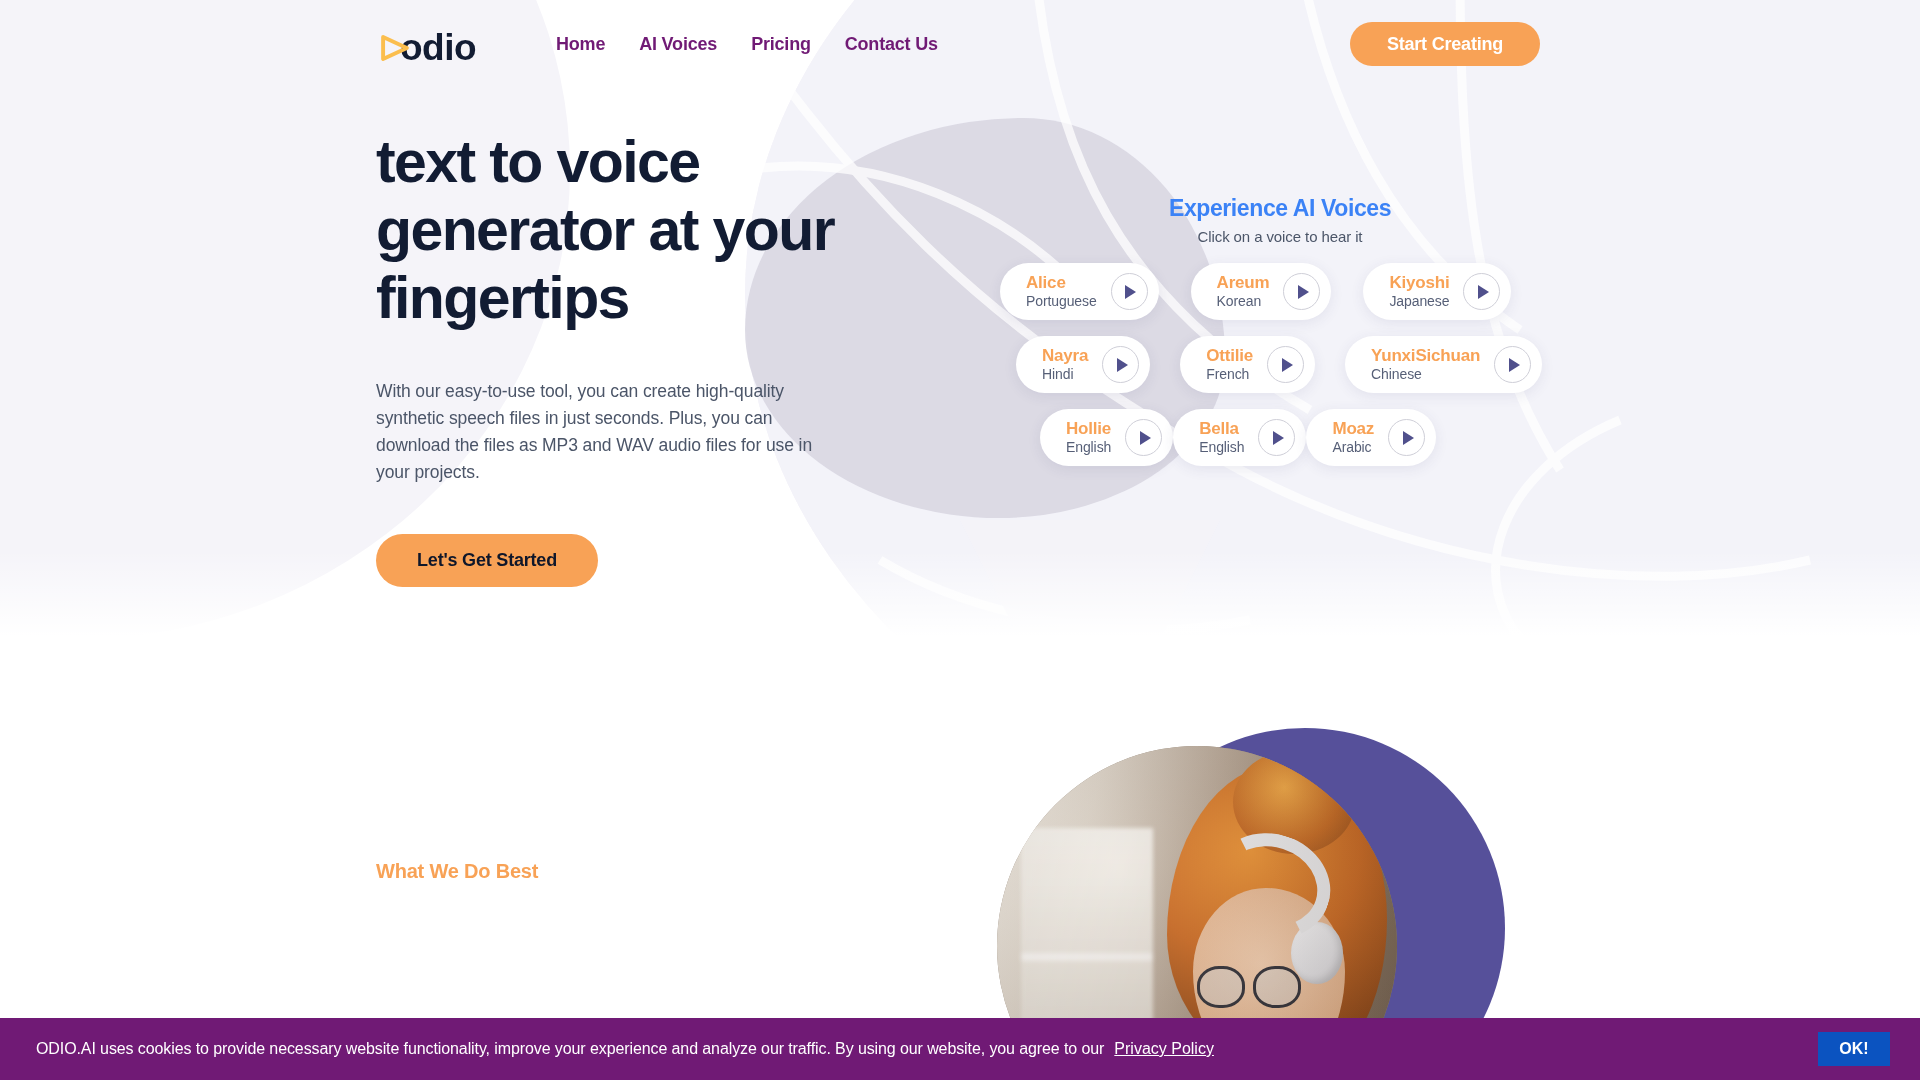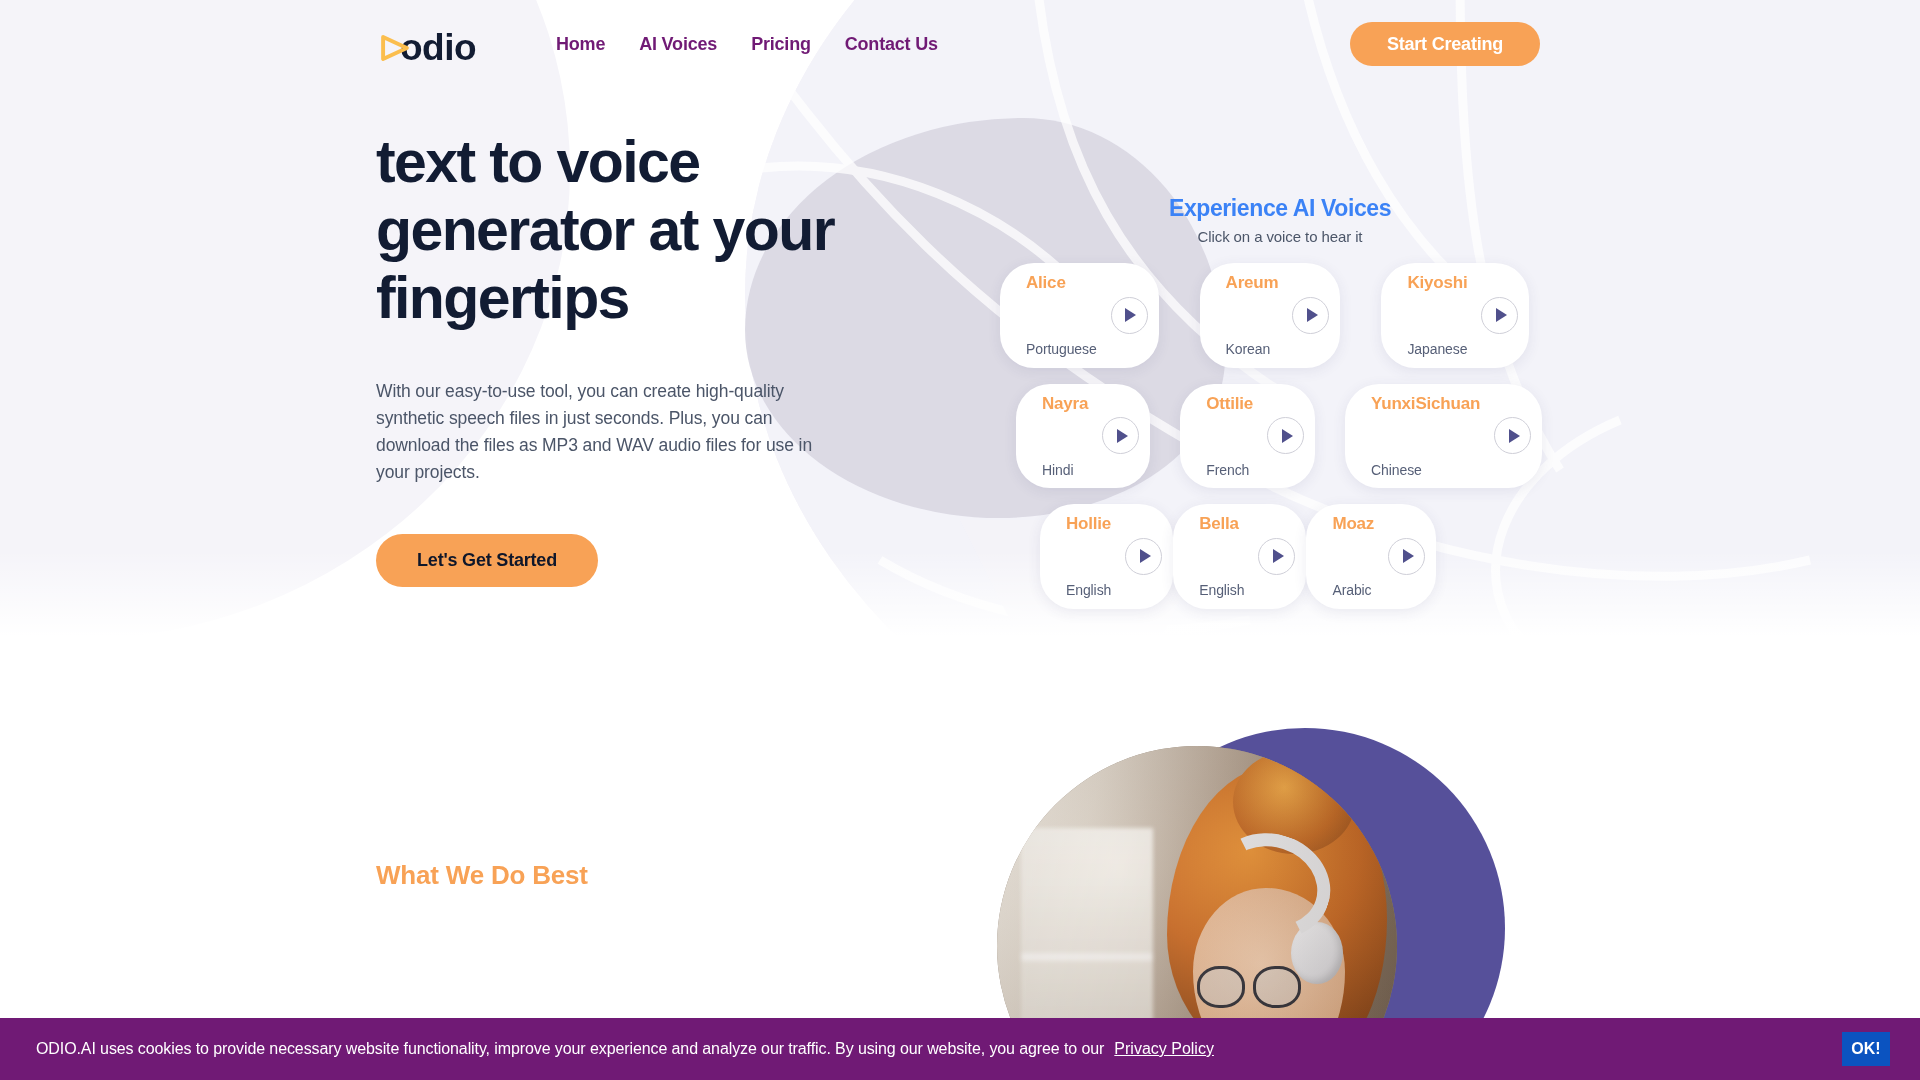--- a/index.html
+++ b/index.html
@@ -164,38 +164,38 @@
   }
   .voices .hint {
     margin-top: 6px;
     font-size: 15px;
     color: #4b5568;
     text-align: center;
     letter-spacing: -0.1px;
   }
   .voice-rows { margin-top: 18px; }
   .voice-row { display: flex; margin-bottom: 16px; }
-  .voice-row.r1 { justify-content: flex-start; gap: 41px; }
+  .voice-row.r1 { justify-content: flex-start; gap: 32px; }
   .voice-row.r2 { justify-content: flex-start; gap: 30px; margin-left: 16px; }
   .voice-row.r3 { justify-content: flex-start; margin-left: 40px; }
 
   .chip {
     display: inline-flex;
     align-items: center;
     gap: 14px;
     background: #ffffff;
     border-radius: 34px;
     padding: 10px 11px 10px 26px;
     box-shadow: 0 3px 14px rgba(60,60,110,0.09);
     cursor: pointer;
     white-space: nowrap;
   }
   .chip-txt { display: flex; flex-direction: column; line-height: 1.18; }
   .chip-name { font-size: 17px; font-weight: 700; color: #f8a256; letter-spacing: -0.2px; }
-  .chip-lang { font-size: 14px; color: #565f77; letter-spacing: -0.1px; margin-top: 48px; }
+  .chip-lang { font-size: 14px; color: #565f77; letter-spacing: -0.1px; }
   .play {
     width: 37px; height: 37px;
     border-radius: 50%;
     border: 1.6px solid #cfcfd8;
     background: transparent;
     display: flex; align-items: center; justify-content: center;
     flex: 0 0 auto;
     cursor: pointer;
   }
   .play i {
@@ -204,21 +204,21 @@
     border-left: 11px solid #50508c;
     border-top: 7px solid transparent;
     border-bottom: 7px solid transparent;
     margin-left: 3px;
   }
 
   
   .sec2 { position: absolute; left: 0; top: 700px; width: 1920px; height: 380px; }
   .sec2-left { position: absolute; left: 376px; top: 160px; width: 560px; }
   .eyebrow {
-    font-size: 26px; font-weight: 700; color: #f8a256;
+    font-size: 20px; font-weight: 700; color: #f8a256;
     letter-spacing: -0.2px;
   }
   h3.sec2-title {
     margin-top: 22px;
     font-size: 35px;
     line-height: 39px;
     font-weight: 700;
     color: #56509a;
     letter-spacing: -0.8px;
   }
@@ -351,21 +351,21 @@
   .cookie-link {
     margin-left: 10px;
     font-size: 16px;
     color: #ffffff;
     text-decoration: underline;
     cursor: pointer;
   }
   .cookie-ok {
     position: absolute;
     right: 30px; top: 14px;
-    width: 48px; height: 34px;
+    width: 72px; height: 34px;
     background: #0b53c0;
     border: none;
     color: #fff;
     font-size: 16px;
     font-weight: 700;
     font-family: "Liberation Sans", sans-serif;
     cursor: pointer;
   }
 </style>
 </head>

